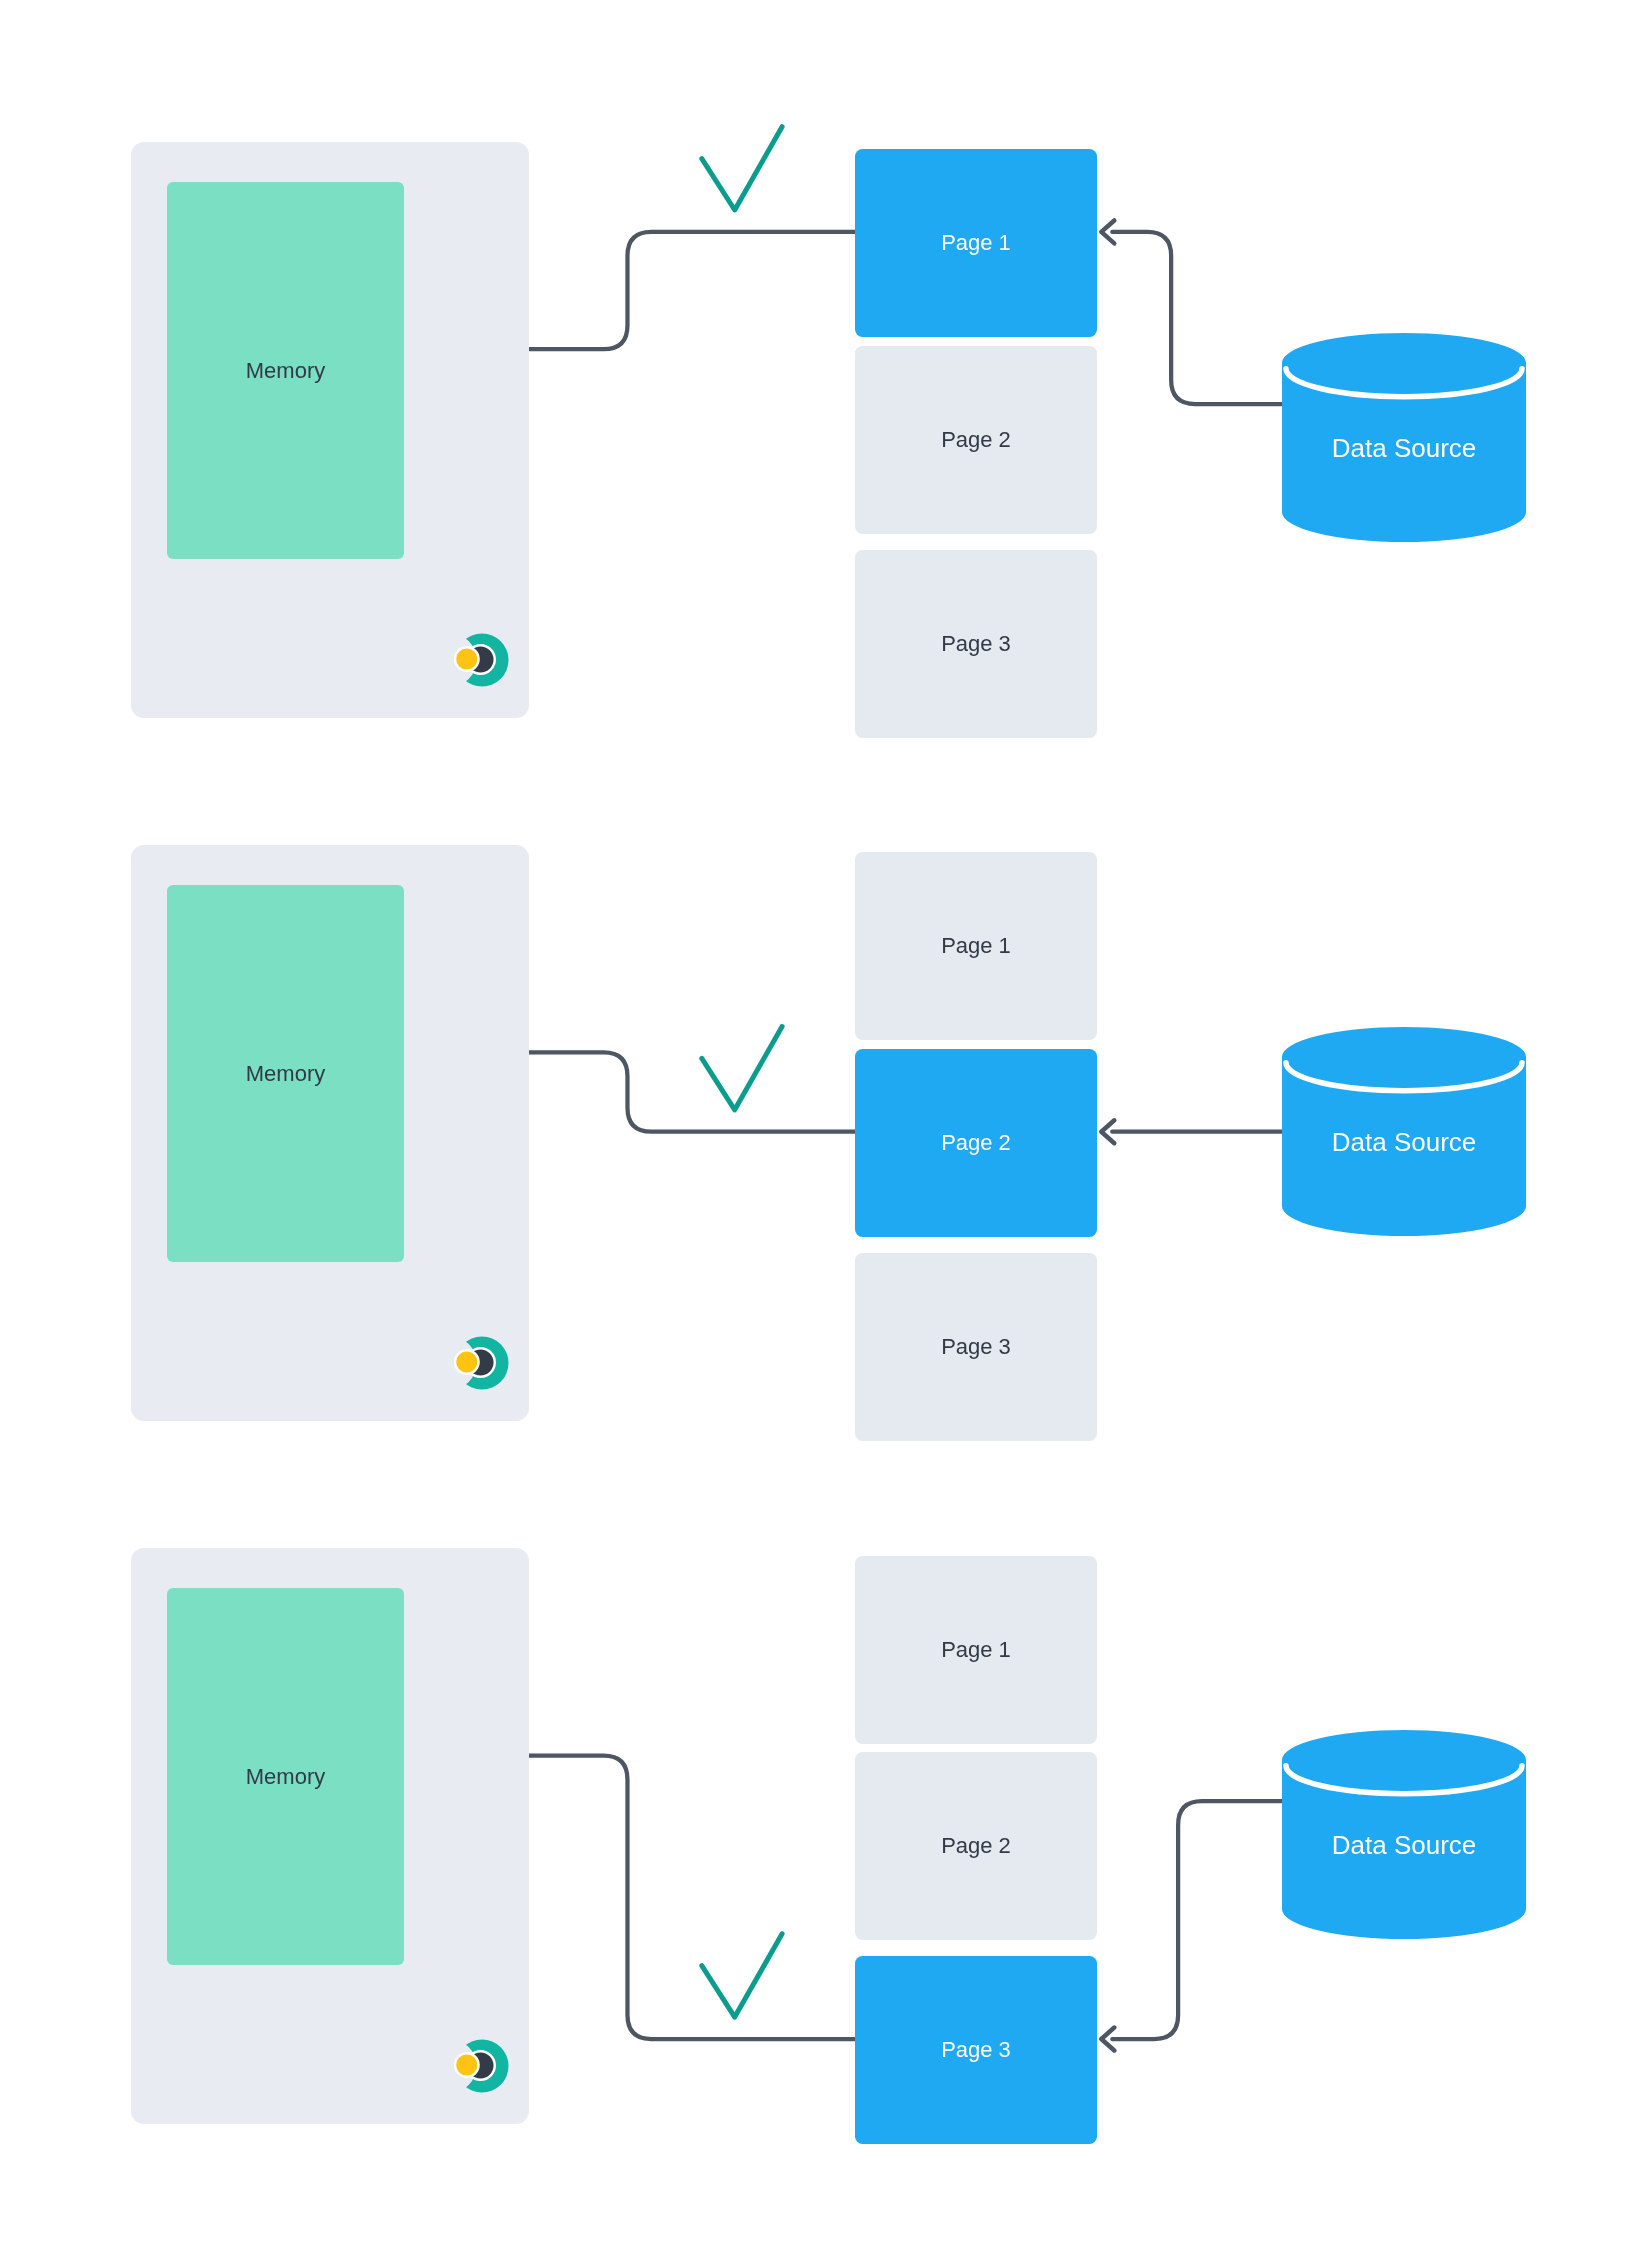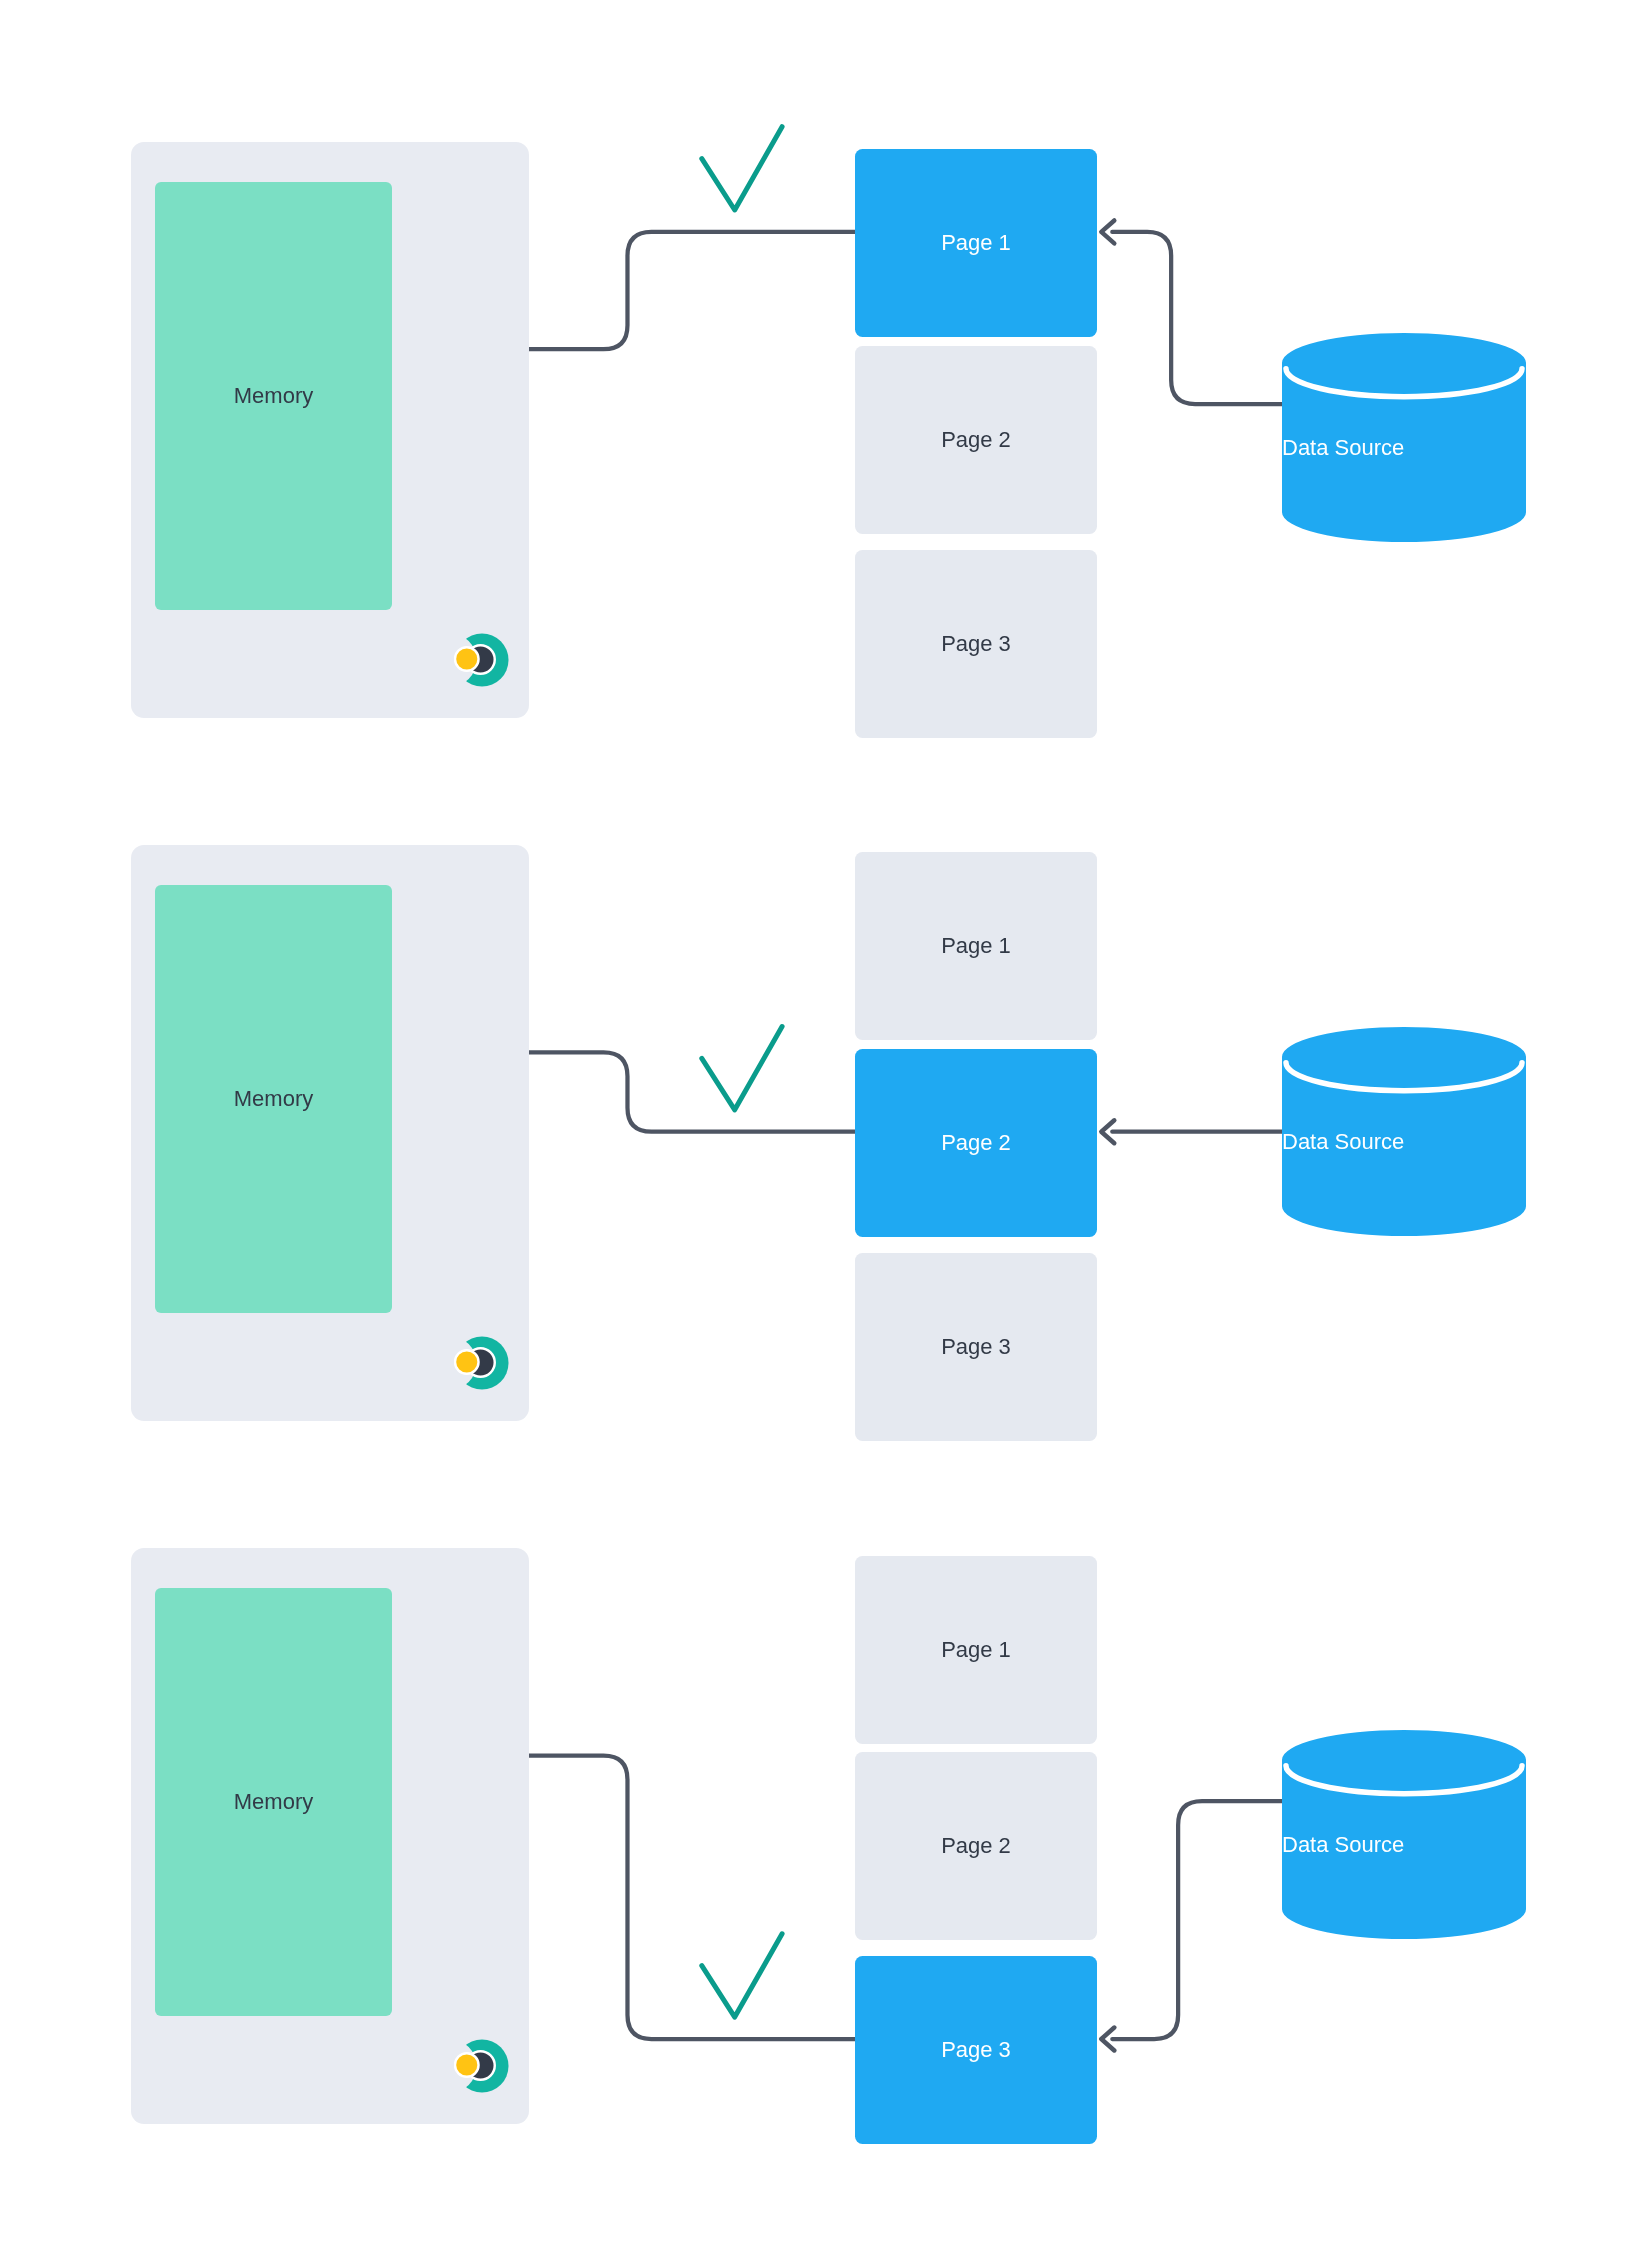--- a/index.html
+++ b/index.html
@@ -28,22 +28,22 @@
   .panel{
     position:absolute;
     left:131px;width:398px;height:576px;
     background:var(--c-panel-bg);
     border-radius:13px;
   }
   .panel.p1{top:142px;}
   .panel.p2{top:845px;}
   .panel.p3{top:1548px;}
   .memory-box{
-    position:absolute;left:24px;top:40px;
-    width:237px;height:428px;
+    position:absolute;left:36px;top:40px;
+    width:237px;height:377px;
     background:var(--c-memory-teal);
     border-radius:6px;
     display:flex;align-items:center;justify-content:center;
   }
   .memory-box span{
     font-size:22px;color:var(--c-text-dark);
   }
   .logo{
     position:absolute;left:323px;top:490px;
     width:55px;height:55px;
@@ -60,23 +60,23 @@
     background:var(--c-active-blue);
     color:var(--c-text-light);
   }
   .ds{
     position:absolute;left:1282px;
     width:244px;height:209px;
   }
   .ds svg{position:absolute;inset:0;width:100%;height:100%;}
   .ds-label{
     position:absolute;inset:0;
-    display:flex;align-items:center;
+    display:flex;align-items:center;justify-content:center;
     padding-top:21px;
-    font-size:22px;color:var(--c-text-light);
+    font-size:26px;color:var(--c-text-light);
   }
   .overlay{
     position:absolute;inset:0;width:100%;height:100%;
     pointer-events:none;
   }
   .connector{
     stroke:var(--c-arrow-gray);stroke-width:8.5;fill:none;
     stroke-linecap:round;stroke-linejoin:round;
   }
   .arrowhead{

